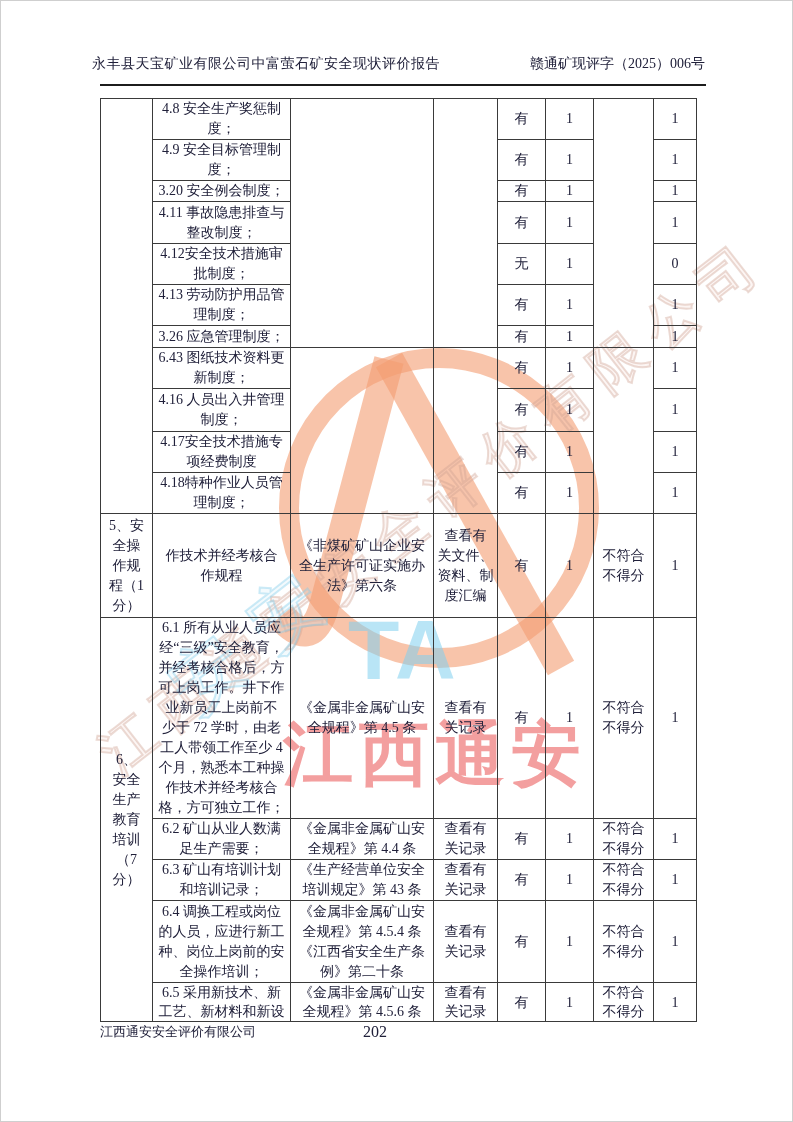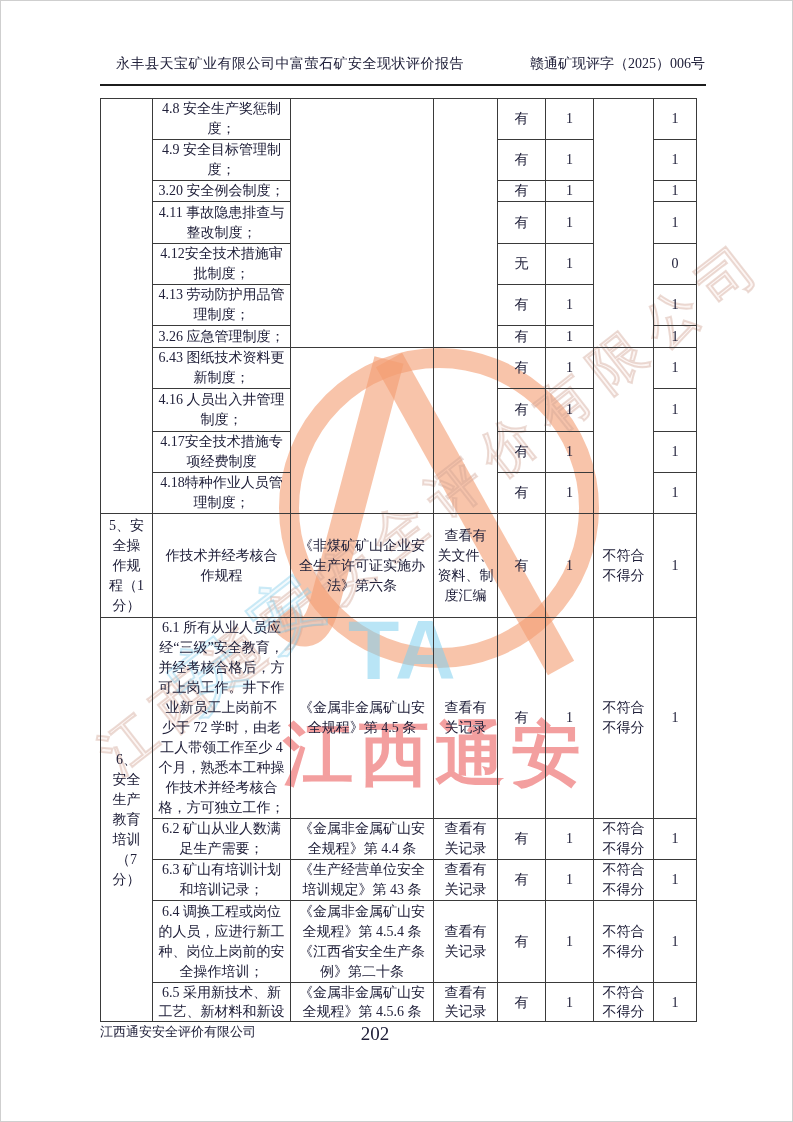--- a/index.html
+++ b/index.html
@@ -2,26 +2,26 @@
 <html><head>
 <meta charset="utf-8">
 <style>
   html,body{margin:0;padding:0;background:#ffffff;}
   .page{
     position:relative;width:793px;height:1122px;background:#ffffff;
     font-family:"Liberation Serif","DejaVu Serif",serif;color:#20203a;
     overflow:hidden;outline:1px solid #cfcfcf;outline-offset:-1px;
   }
   
-  .hdr-left{position:absolute;left:116px;top:55px;font-size:14px;letter-spacing:.5px;}
+  .hdr-left{position:absolute;left:92px;top:55px;font-size:14px;letter-spacing:.5px;}
   .hdr-right{position:absolute;right:88px;top:55px;font-size:14px;}
   .hdr-line{position:absolute;left:100px;top:84px;width:606px;height:2px;background:#1c1c1c;}
   
   .ftr-company{position:absolute;left:100px;top:1023px;font-size:13px;}
-  .ftr-page{position:absolute;left:340px;top:1023px;width:70px;text-align:center;font-size:19px;}
+  .ftr-page{position:absolute;left:340px;top:1023px;width:70px;text-align:center;font-size:16px;}
   
   .wm{position:absolute;inset:0;z-index:0;pointer-events:none;}
   .wm-svg{position:absolute;left:0;top:0;}
   .wm-diag{
     position:absolute;left:20px;top:472px;width:820px;text-align:center;
     font-size:55px;letter-spacing:14px;white-space:nowrap;
     color:rgba(235,195,180,0.16);-webkit-text-stroke:2px rgba(205,160,145,0.38);
     transform:rotate(-38deg);transform-origin:center;
   }
   .wm-blue-chars{

